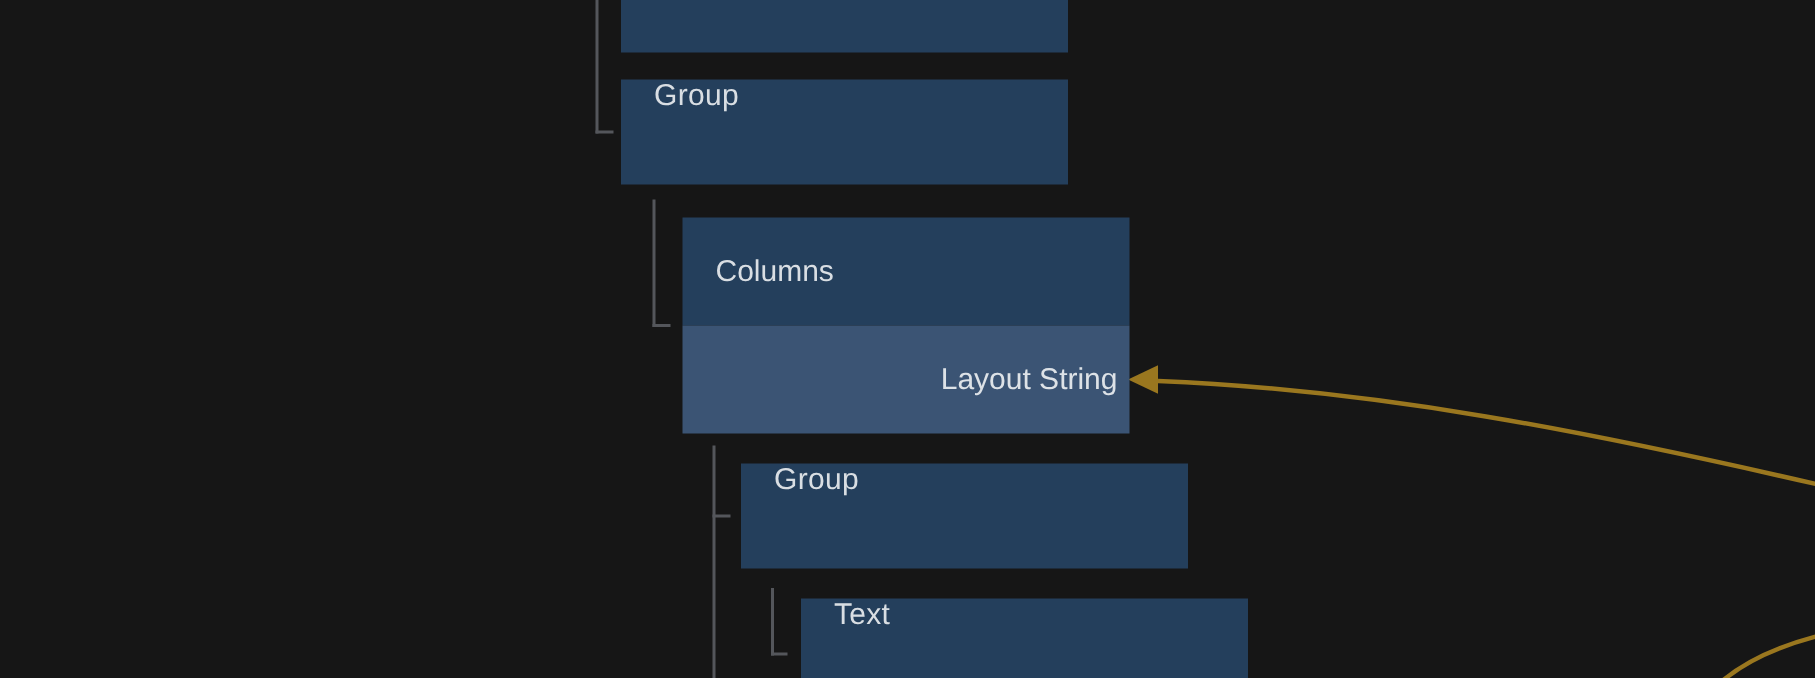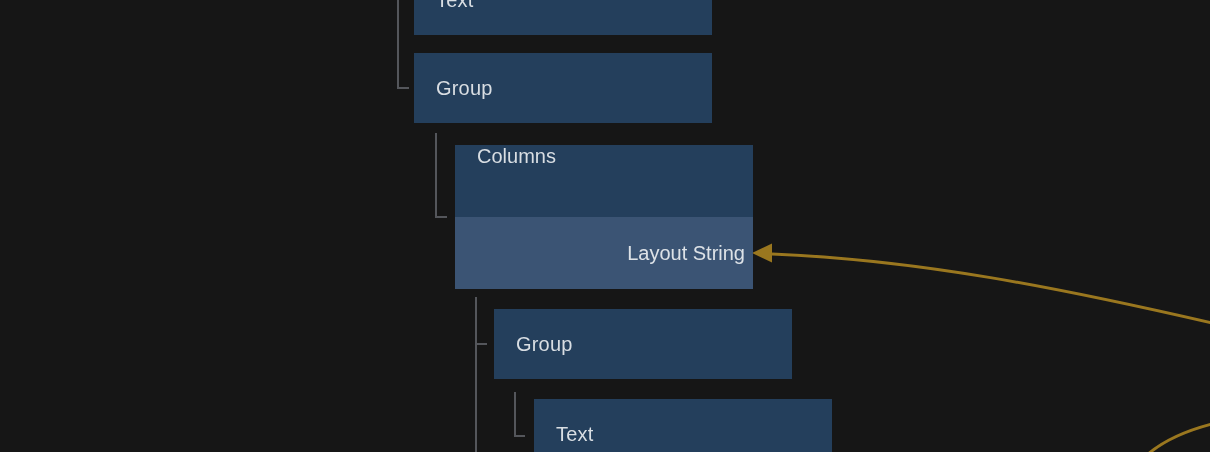--- a/index.html
+++ b/index.html
@@ -37,35 +37,36 @@
   }
   .node {
     position: absolute;
     background: #243f5c;
     color: #d9dee3;
     font-size: 20px;
     letter-spacing: 0.2px;
   }
   .node-row {
     display: flex;
-    align-items: center;
+    align-items: flex-start;
     height: 70px;
     padding-left: 22px;
     box-sizing: border-box;
   }
   .columns-node {
     position: absolute;
     width: 298px;
   }
   .columns-node .header-row {
     height: 72px;
     background: #243f5c;
     color: #d9dee3;
     font-size: 20px;
     display: flex;
+    align-items: center;
     padding-left: 22px;
     box-sizing: border-box;
   }
   .columns-node .port-row {
     height: 72px;
     background: #3b5474;
     color: #dde2e7;
     font-size: 20px;
     display: flex;
     align-items: center;

